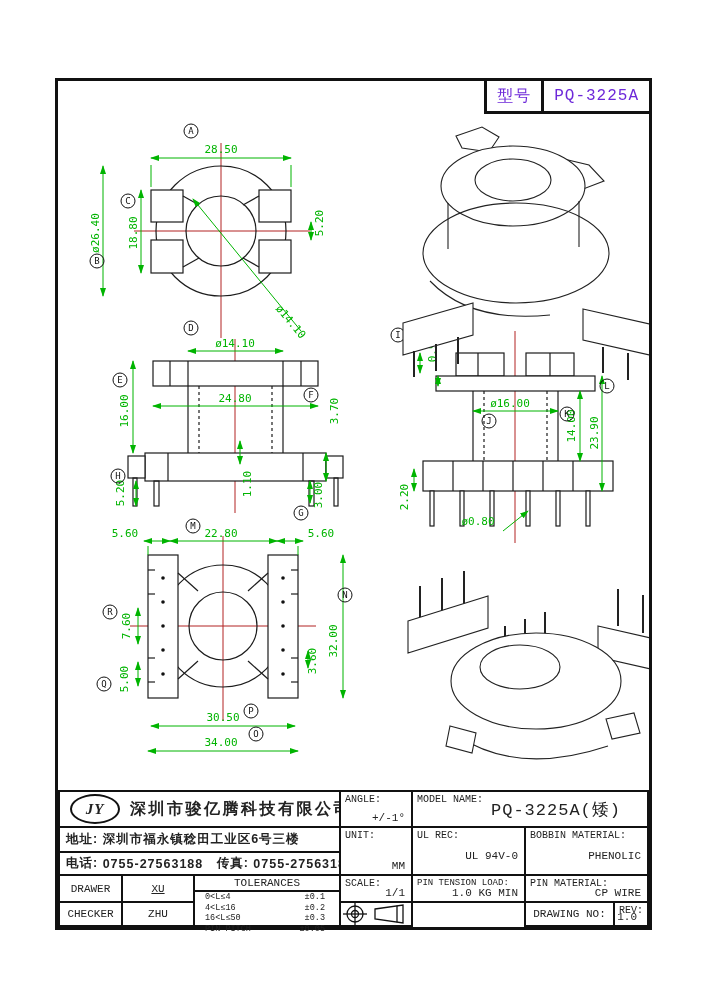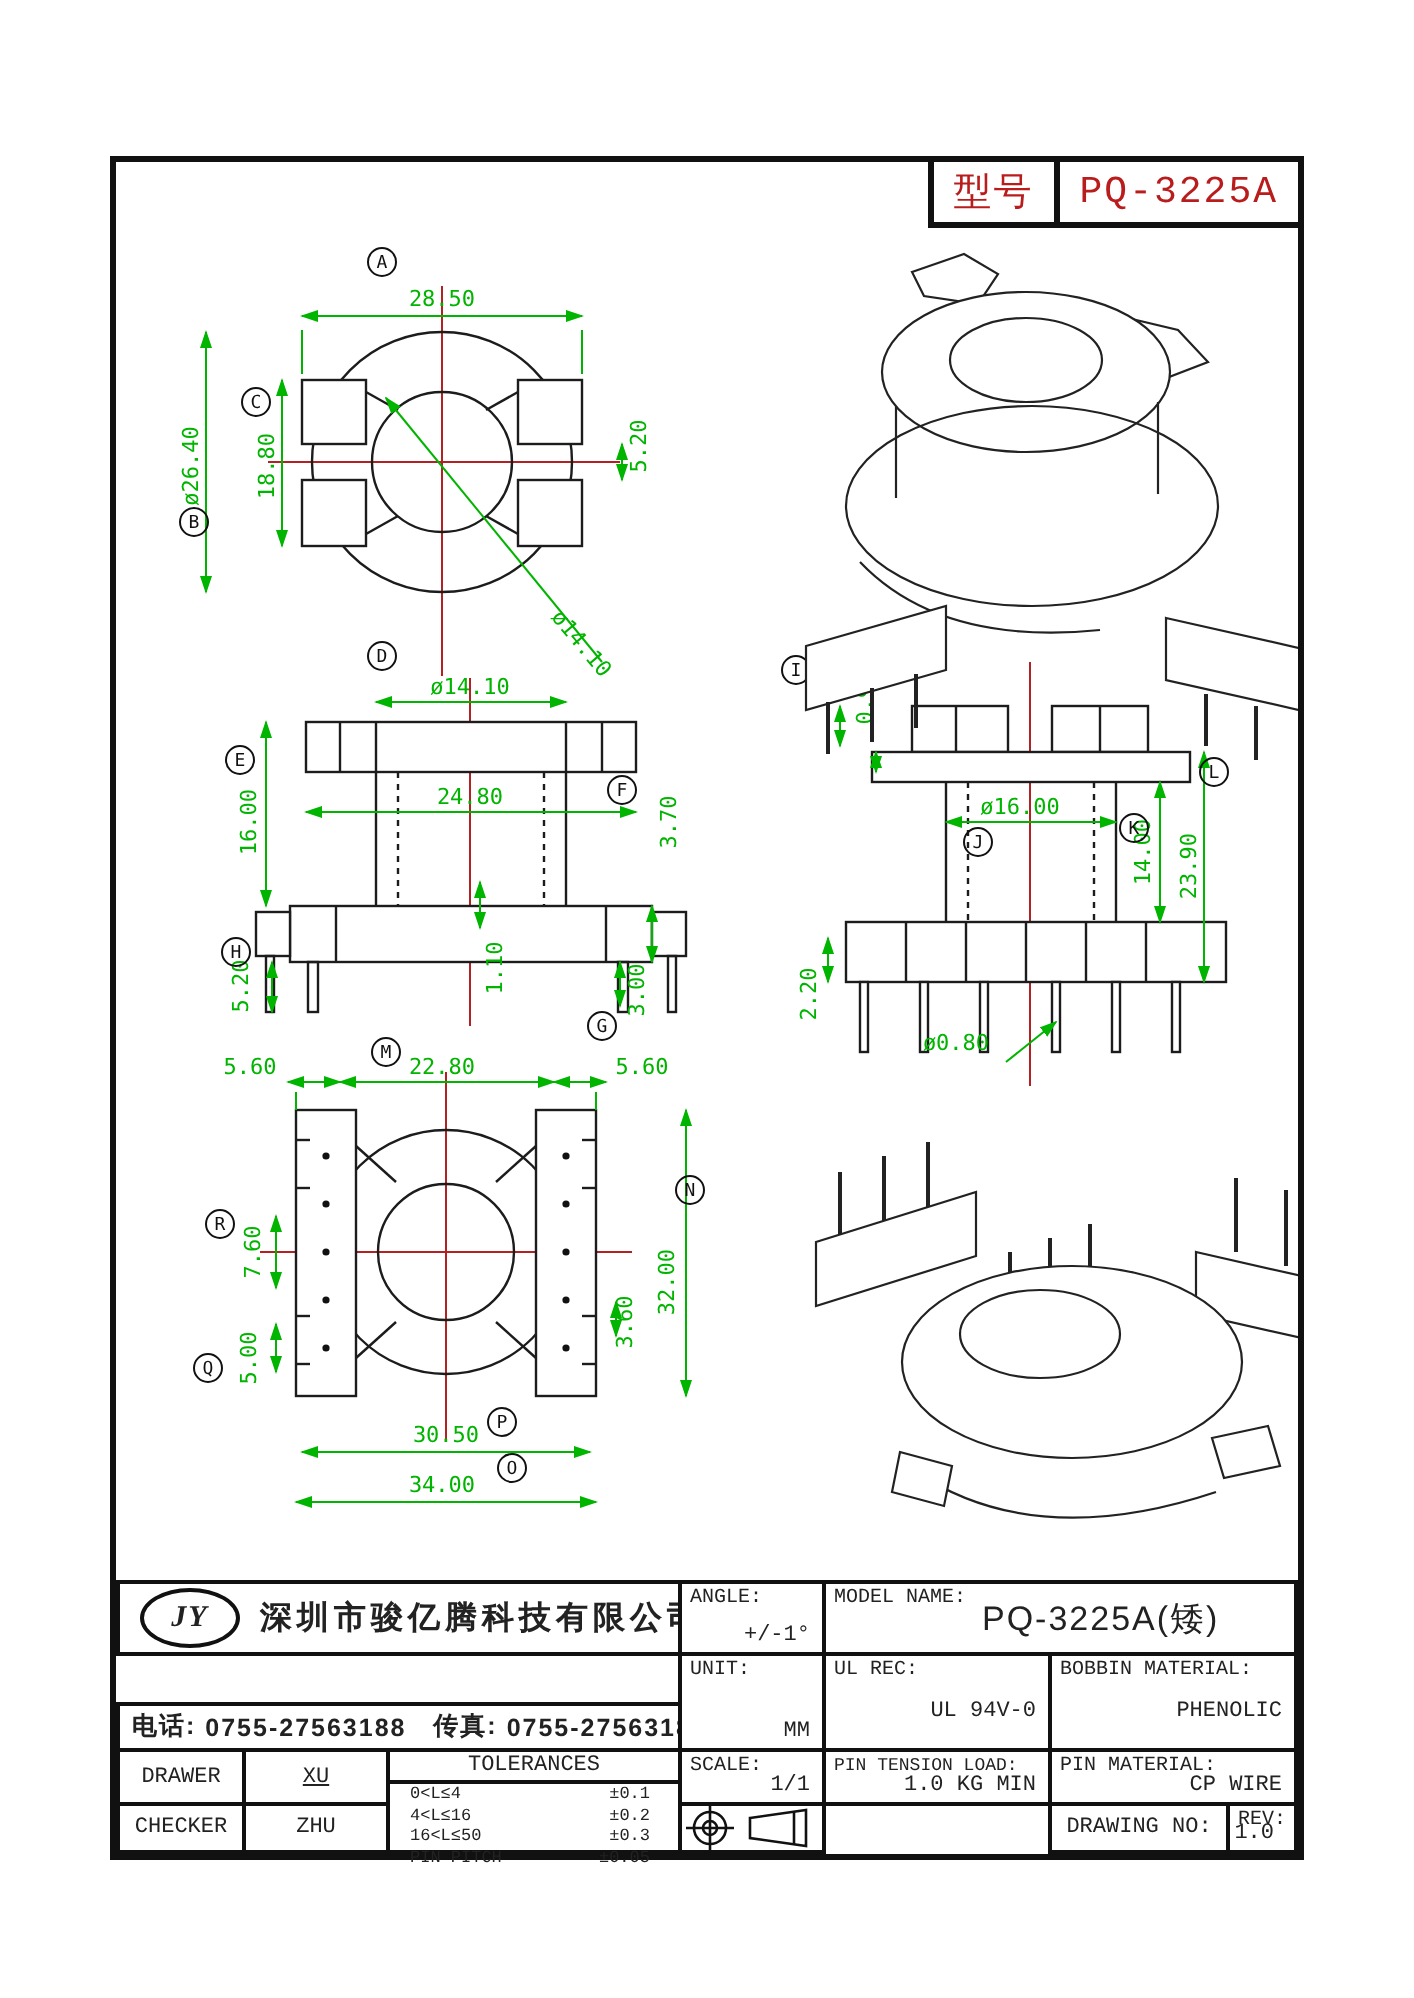--- a/index.html
+++ b/index.html
@@ -1,32 +1,32 @@
 <!DOCTYPE html>
 <html><head>
 <meta charset="utf-8">
 <style>
   html,body{margin:0;padding:0;background:#ffffff;}
   .page{position:relative;width:707px;height:999px;background:#fff;overflow:hidden;
         font-family:"Liberation Mono","DejaVu Sans Mono",monospace;}
   .frame{position:absolute;left:55px;top:78px;width:591px;height:846px;border:3px solid #111;}
   
   .modelbox{position:absolute;right:-3px;top:-3px;height:30px;display:flex;border:3px solid #111;background:#fff;z-index:5;}
-  .modelbox .cell{display:flex;align-items:center;justify-content:center;font-size:19px;color:#b91c1c;letter-spacing:1px;padding:0 10px;}
+  .modelbox .cell{display:flex;align-items:center;justify-content:center;font-size:16px;color:#6d28d9;letter-spacing:1px;padding:0 10px;}
   .modelbox .cell.first{border-right:3px solid #111;font-family:"Liberation Sans",sans-serif;}
   
   .tblock{position:absolute;left:0;top:709px;width:591px;height:137px;background:#fff;font-size:10px;color:#222;}
   .tcell{position:absolute;border:2px solid #111;box-sizing:border-box;background:#fff;overflow:visible;}
   .lbl{position:absolute;left:4px;top:2px;font-size:10px;white-space:nowrap;}
   .val{position:absolute;right:6px;bottom:2px;font-size:11px;white-space:nowrap;}
   .company-row{display:flex;align-items:center;height:100%;gap:10px;padding-left:10px;box-sizing:border-box;}
   .jylogo{width:46px;height:26px;border:2px solid #111;border-radius:50%;display:flex;align-items:center;justify-content:center;
           font-family:"Liberation Serif",serif;font-style:italic;font-weight:bold;font-size:15px;letter-spacing:1px;flex:0 0 auto;}
   .cname{font-family:"Liberation Sans",sans-serif;font-size:16px;font-weight:600;letter-spacing:2.5px;white-space:nowrap;}
-  .cjk{font-family:Liberation Sans, sans-serif;}
+  .cjk{font-family:Liberation Mono, monospace;}
   .addr-row,.phone-row{display:flex;align-items:center;height:100%;padding-left:6px;font-family:"Liberation Sans",sans-serif;
           font-size:12.5px;font-weight:600;letter-spacing:1px;white-space:nowrap;box-sizing:border-box;}
   .cent{display:flex;align-items:center;justify-content:center;height:100%;font-size:11px;}
   .tol-title{text-align:center;font-size:11px;border-bottom:2px solid #111;padding:1px 0;}
   .tol-row{display:flex;justify-content:space-between;padding:0 14px 0 10px;font-size:8.5px;line-height:10.5px;gap:16px;}
   .model-val{position:absolute;left:78px;top:6px;font-size:17px;letter-spacing:1px;white-space:nowrap;}
 </style>
 </head>
 <body>
 <div class="page">
@@ -338,20 +338,26 @@
 
   <div class="tblock">
 
     <div class="tcell" style="left:0;top:0;width:283px;height:38px;">
       <div class="company-row">
         <div class="jylogo">JY</div>
         <div class="cname">深圳市骏亿腾科技有限公司</div>
       </div>
     </div>
 
+    <div class="tcell" style="left:0;top:36px;width:283px;height:27px;">
+      <div class="addr-row">
+        <span>地址:</span>&nbsp;
+        <span>深圳市福永镇稔田工业区6号三楼</span>
+      </div>
+    </div>
 
     <div class="tcell" style="left:0;top:61px;width:283px;height:25px;">
       <div class="phone-row">
         <span>电话:</span>&nbsp;
         <span>0755-27563188</span>&nbsp;&nbsp;&nbsp;
         <span>传真:</span>&nbsp;
         <span>0755-27563188</span>
       </div>
     </div>
 

